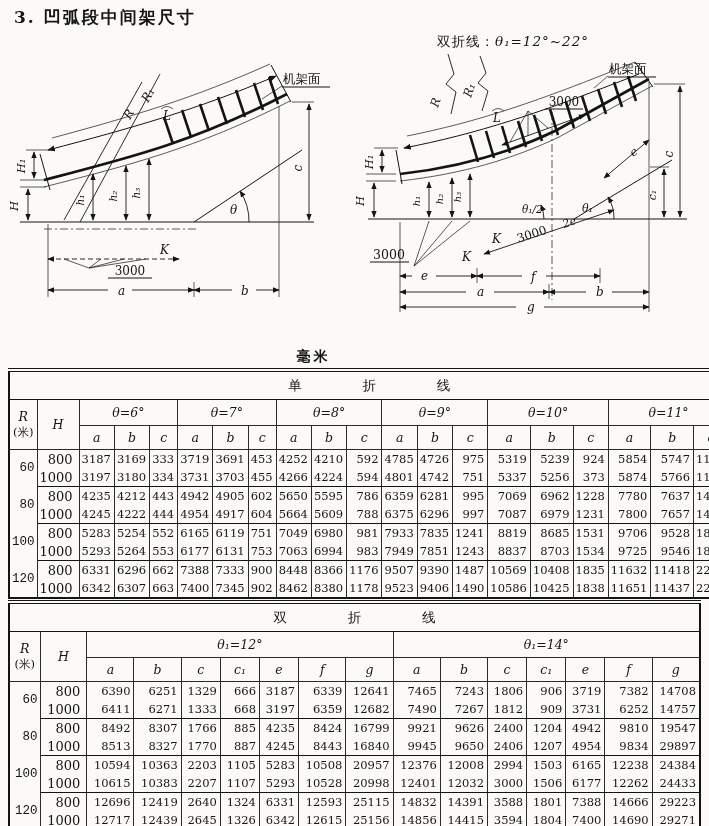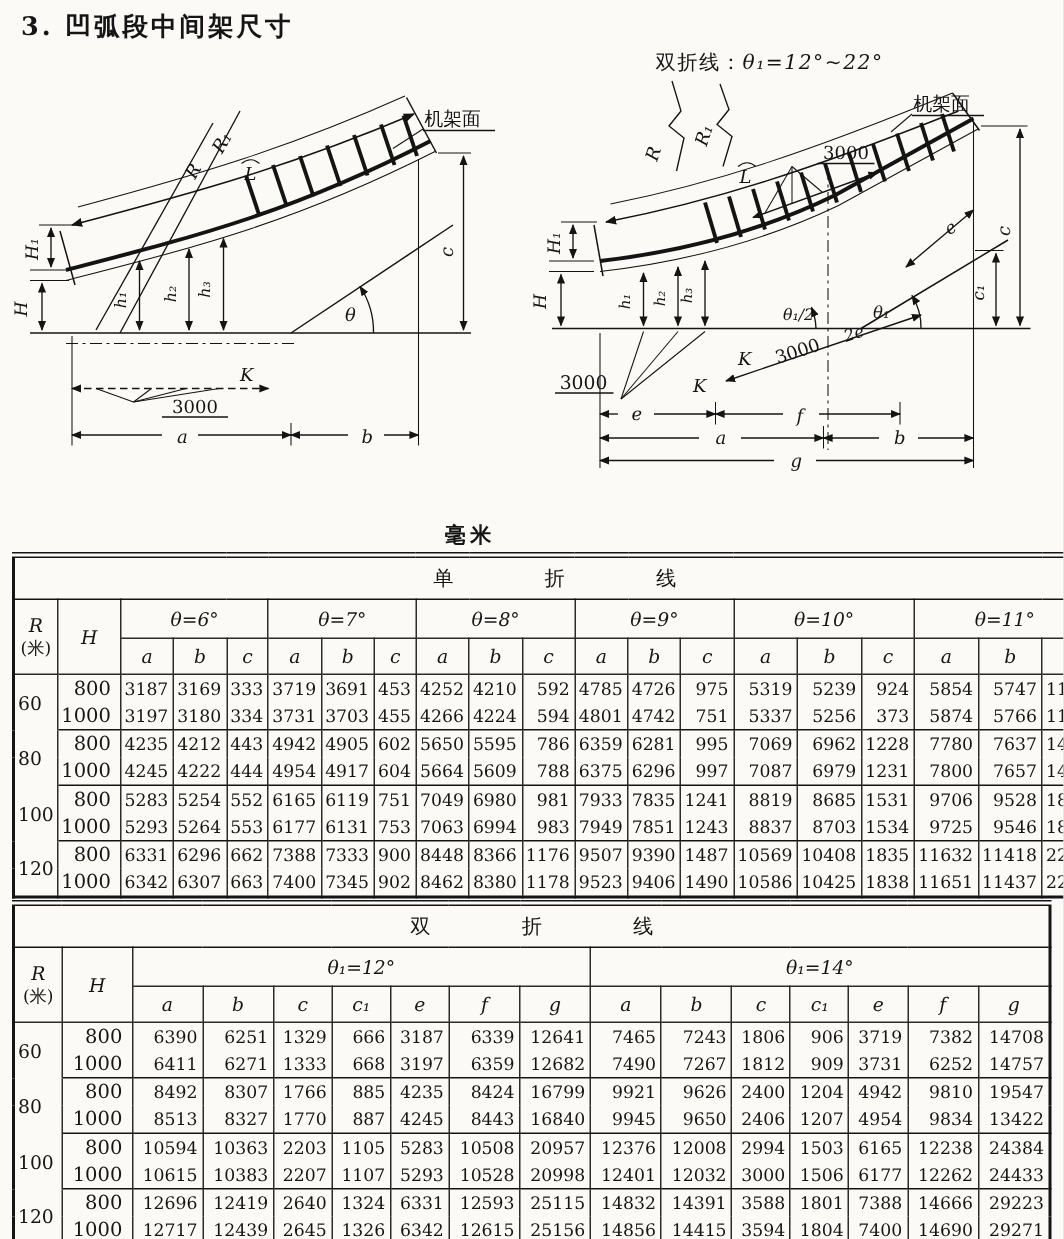--- a/index.html
+++ b/index.html
@@ -40,21 +40,21 @@
   }
   #t1 { top:368px; } #t2 { top:600px; }
   .tbl th { border:1px solid #2b2b2b; font-weight:normal; padding:0 2px; text-align:center; }
   .tbl td { border-left:1px solid #2b2b2b; border-right:1px solid #2b2b2b; border-top:0; border-bottom:0; padding:0 2px; }
   .tbl tr.sec-row th { height:27px; font-size:13.5px; border-bottom:1.3px solid #141414; }
   .spread { display:inline-block; letter-spacing:4.5em; margin-right:-4.5em; }
   .tbl tr.theta-row th { height:25px; font-size:12.5px; }
   .tbl tr.col-row th { height:23px; font-size:12.5px; }
   .tbl th.rhead { font-size:12.5px; line-height:1.15; }
   .tbl th.rhead .runit { font-size:11.5px; font-style:normal; }
-  .tbl td.rcell { text-align:left; font-size:12.5px; }
+  .tbl td.rcell { text-align:right; font-size:12.5px;font-family:Liberation Mono, monospace; }
   .tbl td.hcell { text-align:right; padding-right:6px; font-size:13px; height:18px; }
   .tbl td.vcell { text-align:right; padding-right:3px; font-size:11.5px; height:18px; }
   .tbl .gstart { border-left:1.6px solid #141414; }
   .tbl tr.glast td { border-bottom:1.4px solid #141414; }
 </style>
 </head>
 <body>
 
 <div class="page">
 
@@ -556,21 +556,21 @@
           <td class="vcell">887</td>
           <td class="vcell">4245</td>
           <td class="vcell">8443</td>
           <td class="vcell">16840</td>
           <td class="vcell gstart">9945</td>
           <td class="vcell">9650</td>
           <td class="vcell">2406</td>
           <td class="vcell">1207</td>
           <td class="vcell">4954</td>
           <td class="vcell">9834</td>
-          <td class="vcell">13422</td>
+          <td class="vcell">29897</td>
         </tr>
         <tr>
           <td class="rcell" rowspan="2">100</td>
           <td class="hcell">800</td>
           <td class="vcell gstart">10594</td>
           <td class="vcell">10363</td>
           <td class="vcell">2203</td>
           <td class="vcell">1105</td>
           <td class="vcell">5283</td>
           <td class="vcell">10508</td>

